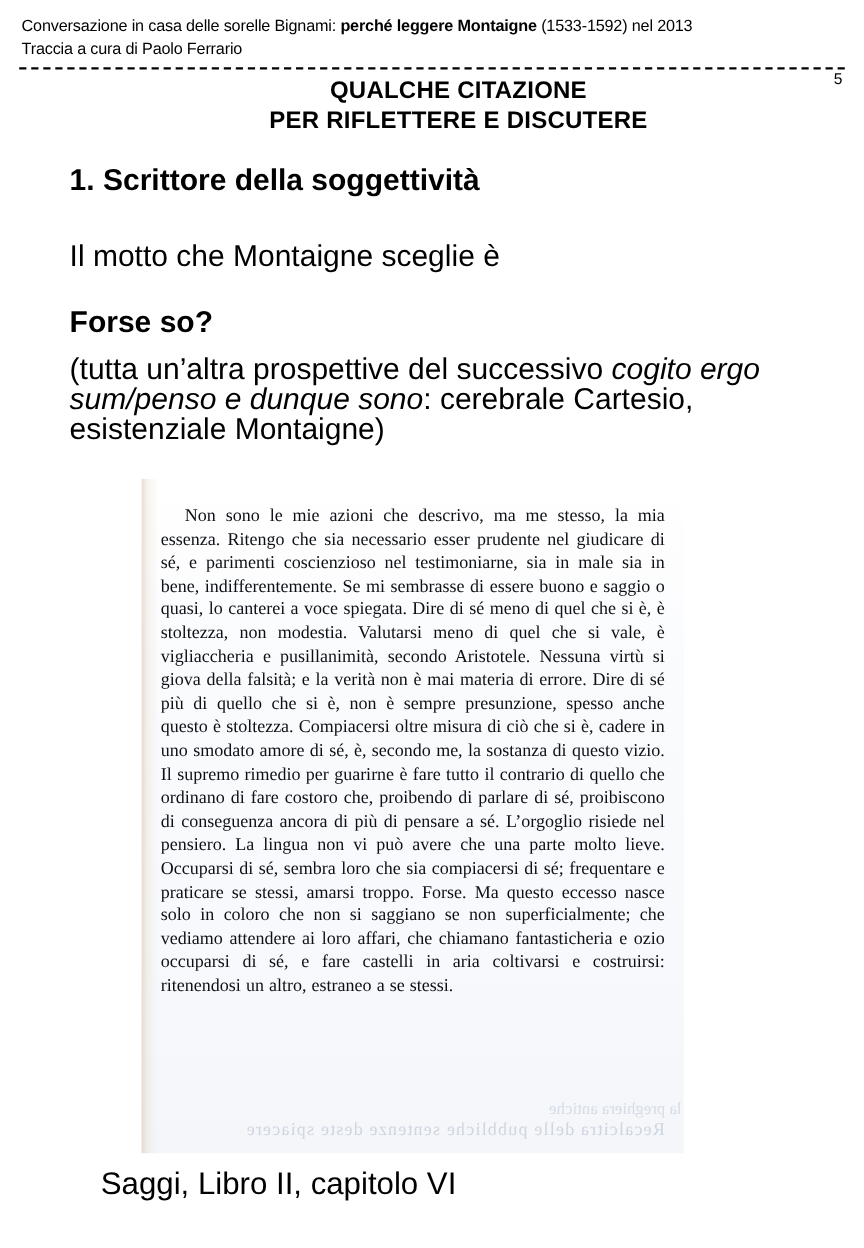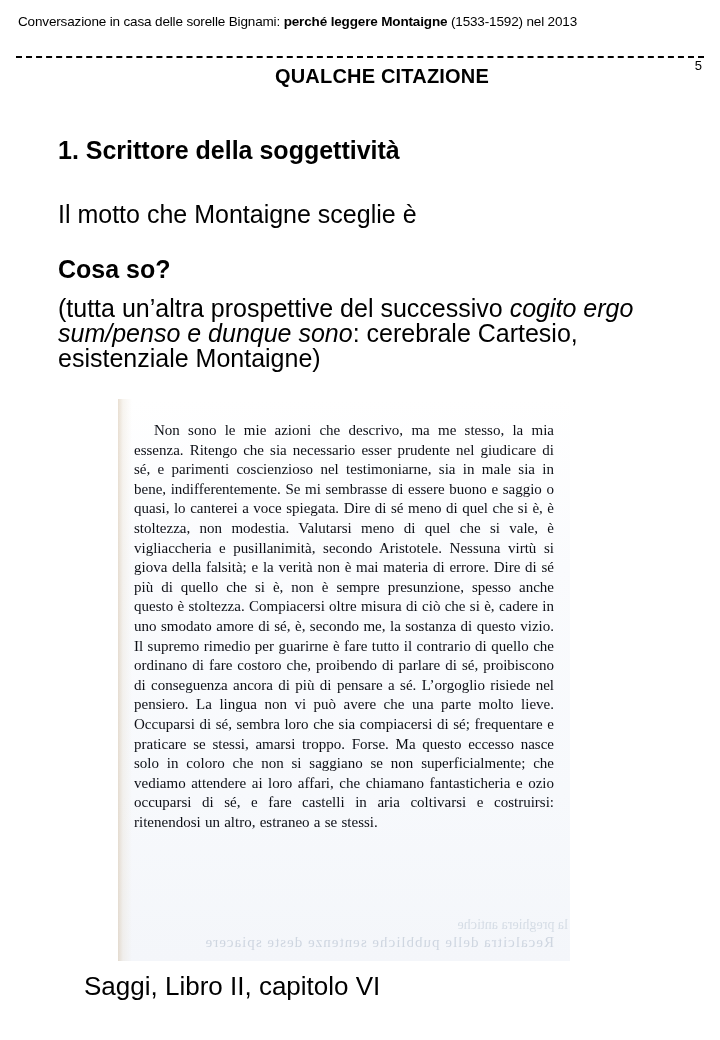--- a/index.html
+++ b/index.html
@@ -172,34 +172,36 @@
     line-height: 24px;
   }
 </style>
 </head>
 <body>
 
 <div class="page">
 
   <div class="header">
     <div class="header-line"><span>Conversazione in casa delle sorelle Bignami: </span><span class="hdr-strong">perché leggere Montaigne</span><span class="hdr-tail"> (1533-1592) nel 2013</span></div>
+    <div class="header-line">Traccia a cura di Paolo Ferrario</div>
   </div>
 
   <div class="rule"></div>
 
   <div class="page-number">5</div>
 
   <div class="title-block">
     <div class="title-line">QUALCHE CITAZIONE</div>
+    <div class="title-line">PER RIFLETTERE E DISCUTERE</div>
   </div>
 
   <div class="body-block">
     <div class="para bold">1. Scrittore della soggettività</div>
     <div class="para sp-1">Il motto che Montaigne sceglie è</div>
-    <div class="para bold sp-3">Cosa so?</div>
+    <div class="para bold sp-3">Forse so?</div>
     <div class="para sp-4"><span>(tutta un’altra prospettive del successivo </span><span class="it">cogito ergo sum/penso e dunque sono</span><span>: cerebrale Cartesio, esistenziale Montaigne)</span></div>
   </div>
 
   <div class="scan">
     <div class="scan-inner">
       <p>Non sono le mie azioni che descrivo, ma me stesso, la mia essenza. Ritengo che sia necessario esser prudente nel giudicare di sé, e parimenti coscienzioso nel testimoniarne, sia in male sia in bene, indifferentemente. Se mi sembrasse di essere buono e saggio o quasi, lo canterei a voce spiegata. Dire di sé meno di quel che si è, è stoltezza, non modestia. Valutarsi meno di quel che si vale, è vigliaccheria e pusillanimità, secondo Aristotele. Nessuna virtù si giova della falsità; e la verità non è mai materia di errore. Dire di sé più di quello che si è, non è sempre presunzione, spesso anche questo è stoltezza. Compiacersi oltre misura di ciò che si è, cadere in uno smodato amore di sé, è, secondo me, la sostanza di questo vizio. Il supremo rimedio per guarirne è fare tutto il contrario di quello che ordinano di fare costoro che, proibendo di parlare di sé, proibiscono di conseguenza ancora di più di pensare a sé. L’orgoglio risiede nel pensiero. La lingua non vi può avere che una parte molto lieve. Occuparsi di sé, sembra loro che sia compiacersi di sé; frequentare e praticare se stessi, amarsi troppo. Forse. Ma questo eccesso nasce solo in coloro che non si saggiano se non superficialmente; che vediamo attendere ai loro affari, che chiamano fantasticheria e ozio occuparsi di sé, e fare castelli in aria coltivarsi e costruirsi: ritenendosi un altro, estraneo a se stessi.</p>
     </div>
     <div class="scan-ghost">Recalcitra delle pubbliche sentenze deste spiacere</div>
     <div class="scan-ghost2">la preghiera antiche</div>
   </div>

